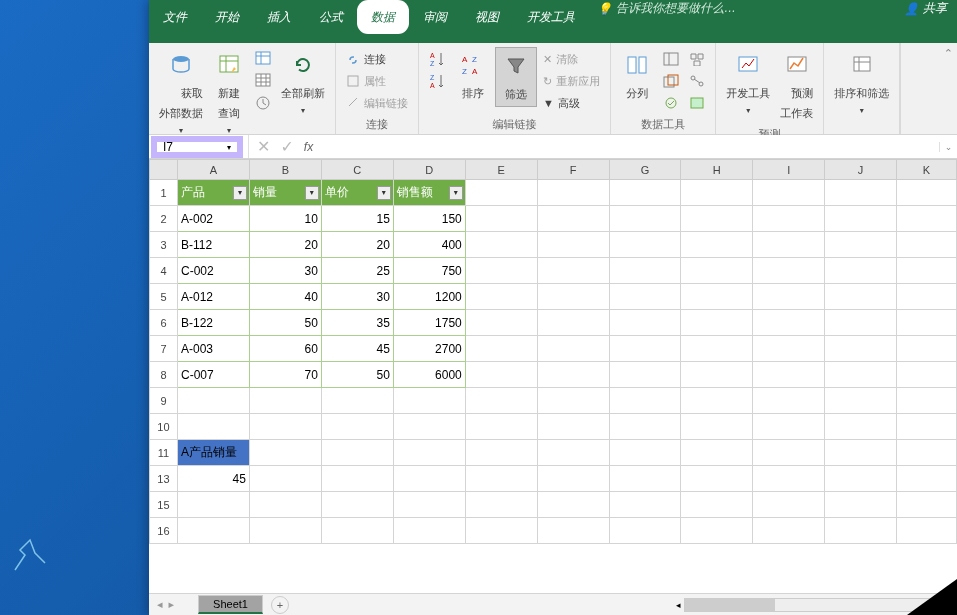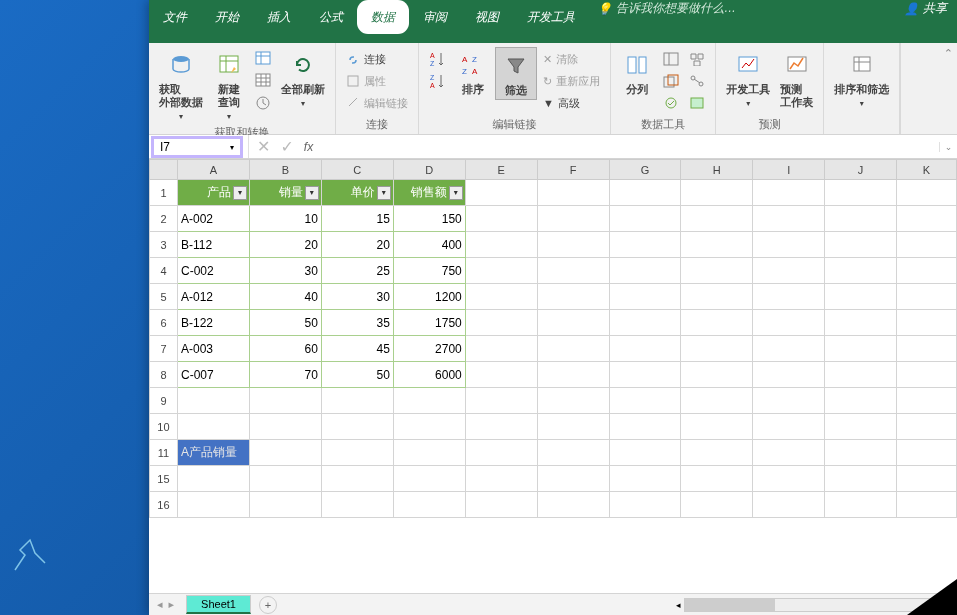--- a/index.html
+++ b/index.html
@@ -10,44 +10,44 @@
   .ribbon-tab { padding: 0 14px; height: 34px; line-height: 34px; cursor: pointer; }
   .ribbon-tab.active { background: #fff; color: #217346; border-radius: 11px; }
   .ribbon-tell { margin-left: 8px; display: flex; align-items: center; gap: 4px; color: #d2e8da; font-size: 12px; }
   .ribbon-share { margin-left: auto; margin-right: 10px; display: flex; align-items: center; gap: 4px; font-size: 12px; }
   .ribbon-content { background: #f1f1f1; border-bottom: 1px solid #d4d4d4; display: flex; height: 92px; font-size: 11px; color: #444; }
   .ribbon-group { display: flex; flex-direction: column; border-right: 1px solid #d9d9d9; padding: 4px 6px 2px; align-items: center; }
   .ribbon-group-body { flex: 1; display: flex; align-items: flex-start; gap: 2px; }
   .ribbon-group-label { font-size: 11px; color: #666; padding-top: 2px; text-align: center; }
   .big-btn { display: flex; flex-direction: column; align-items: center; justify-content: center; gap: 2px; padding: 2px 4px; min-width: 40px; cursor: pointer; }
   .big-btn .icon-wrap { width: 32px; height: 32px; display: flex; align-items: center; justify-content: center; }
-  .big-btn .lbl { text-align: left; line-height: 13px; white-space: pre-line; font-weight: bold; }
+  .big-btn .lbl { text-align: right; line-height: 20px; white-space: pre-line; }
   .small-col { display: flex; flex-direction: column; gap: 2px; padding-top: 2px; }
   .small-btn { display: flex; align-items: center; gap: 4px; height: 20px; padding: 0 4px; cursor: pointer; }
   .small-btn.disabled { color: #a0a0a0; }
   .dropdown-arrow { font-size: 8px; margin-top: 1px; }
   .name-box-bar { display: flex; align-items: center; height: 24px; border-bottom: 1px solid #d4d4d4; background: #fff; }
-  .name-box { width: 92px; height: 22px; border: 3px solid #c4b5fd; margin-left: 2px; padding: 0 6px; font-size: 12px; display: flex; align-items: center; justify-content: space-between; }
+  .name-box { width: 92px; height: 22px; border: 6px solid #c4b5fd; margin-left: 2px; padding: 0 6px; font-size: 12px; display: flex; align-items: center; justify-content: space-between; }
   .fx-btns { display: flex; align-items: center; gap: 10px; padding: 0 8px; color: #bbb; }
   .fx-btns .fx { color: #666; font-style: italic; font-size: 12px; }
   .formula-input { flex: 1; height: 22px; border: none; outline: none; font-size: 12px; padding: 0 4px; }
   .expand-fx { width: 18px; border-left: 1px solid #e0e0e0; display: flex; align-items: center; justify-content: center; font-size: 9px; color: #888; }
   .grid-wrap { flex: 1; display: flex; flex-direction: column; overflow: hidden; position: relative; }
   .grid-table { border-collapse: collapse; font-size: 12px; table-layout: fixed; }
   .col-header th { background: #e6e6e6; border: 1px solid #ccc; height: 20px; font-weight: normal; color: #444; font-size: 11px; }
   .row-header { background: #e6e6e6; border: 1px solid #ccc; text-align: center; width: 28px; color: #444; font-size: 11px; }
   .grid-table td { border: 1px solid #d4d4d4; height: 26px; padding: 0 3px; white-space: nowrap; overflow: hidden; background: #fff; }
-  .ehead { background: #70ad47 !important; color: #fff; position: relative; padding-right: 18px !important; text-align: right; }
+  .ehead { background: #70ad47 !important; color: #fff; position: relative; padding-right: 18px !important; }
   .ehead .darrow { position: absolute; right: 2px; top: 50%; transform: translateY(-50%); width: 14px; height: 14px; background: #eee; border: 1px solid #999; display: flex; align-items: center; justify-content: center; font-size: 8px; color: #333; }
   .etcell { border: 1px solid #a9d08e !important; }
-  .sel-header { background: #4472c4 !important; color: #e5e5e5; }
+  .sel-header { background: #4472c4 !important; color: #000000; }
   .num { text-align: right; }
   .sheet-tabs { height: 22px; background: #f3f3f3; border-top: 1px solid #d4d4d4; display: flex; align-items: center; font-size: 11px; }
   .sheet-nav { display: flex; gap: 6px; padding: 0 8px; color: #999; }
-  .sheet-tab { background: #5eead4; border: 1px solid #ccc; border-bottom: 2px solid #217346; padding: 2px 14px; margin-left: 4px; }
+  .sheet-tab { background: #a3a3a3; border: 1px solid #ccc; border-bottom: 2px solid #217346; padding: 2px 14px; margin-left: 16px; }
   .sheet-add { margin-left: 8px; width: 18px; height: 18px; border: 1px solid #ccc; border-radius: 50%; display: flex; align-items: center; justify-content: center; color: #666; }
   .hscroll { flex:1; display:flex; align-items:center; justify-content:flex-end; padding-right:4px; gap:4px; }
   .hscroll-track { width:260px; height:14px; background:#eee; border:1px solid #ccc; position:relative; }
   .hscroll-thumb { position:absolute; left:0; top:0; bottom:0; width:90px; background:#cdcdcd; }
   .status-bar { height: 22px; background: #f3f3f3; border-top: 1px solid #d4d4d4; display: flex; align-items: center; font-size: 11px; color: #555; padding: 0 8px; gap: 12px; }
   .status-right { margin-left: auto; display: flex; align-items: center; gap: 8px; }
   .view-btn { width: 22px; height: 18px; border: 1px solid #ccc; display: flex; align-items: center; justify-content: center; font-size: 10px; }
   .zoom-slider { width: 90px; height: 4px; background: #ccc; position: relative; }
   .zoom-thumb { position: absolute; left: 50%; top: -4px; width: 6px; height: 12px; background: #888; }
   .task-corner { position: absolute; right: 0; bottom: 0; width: 50px; height: 36px; background: #000; clip-path: polygon(100% 0, 100% 100%, 0 100%); }
@@ -517,20 +517,34 @@
             <td class=""></td>
             <td class=""></td>
             <td class=""></td>
             <td class=""></td>
             <td class=""></td>
             <td class=""></td>
             <td class=""></td>
             <td class=""></td>
           </tr>
           <tr>
+            <td class="row-header">13</td>
+            <td class="num">45</td>
+            <td class=""></td>
+            <td class=""></td>
+            <td class=""></td>
+            <td class=""></td>
+            <td class=""></td>
+            <td class=""></td>
+            <td class=""></td>
+            <td class=""></td>
+            <td class=""></td>
+            <td class=""></td>
+          </tr>
+          <tr>
             <td class="row-header">15</td>
             <td class=""></td>
             <td class=""></td>
             <td class=""></td>
             <td class=""></td>
             <td class=""></td>
             <td class=""></td>
             <td class=""></td>
             <td class=""></td>
             <td class=""></td>

